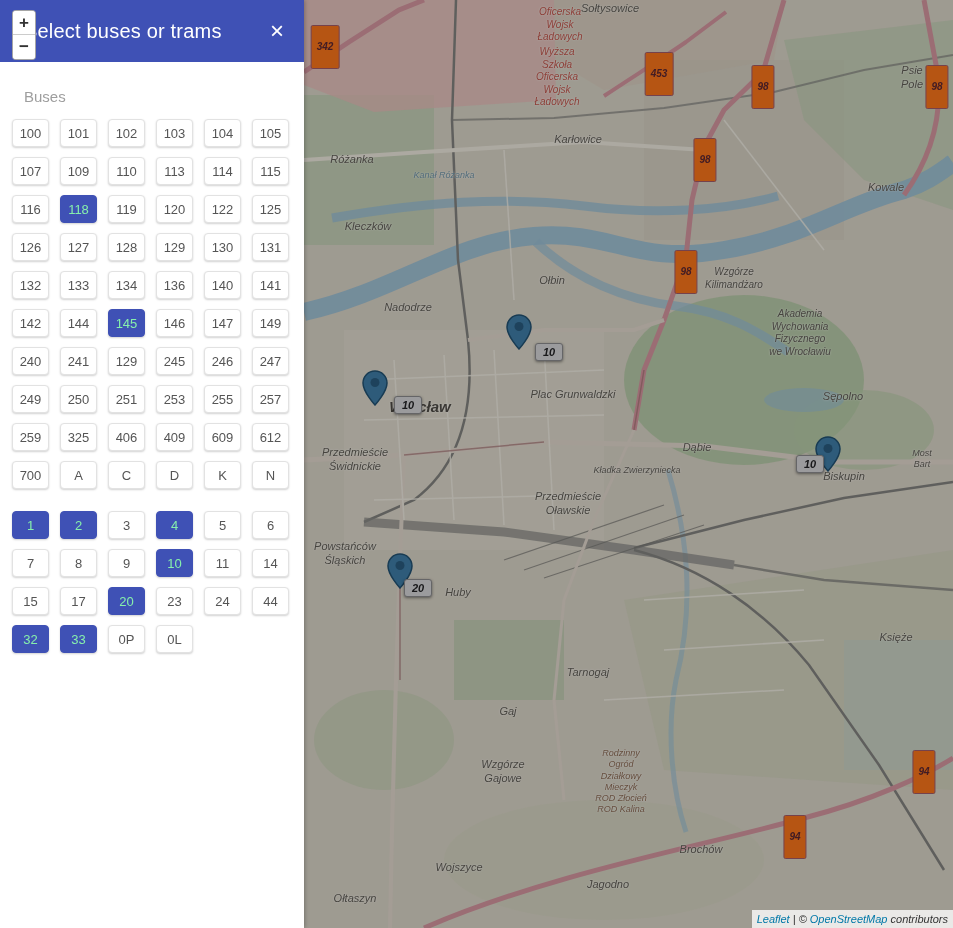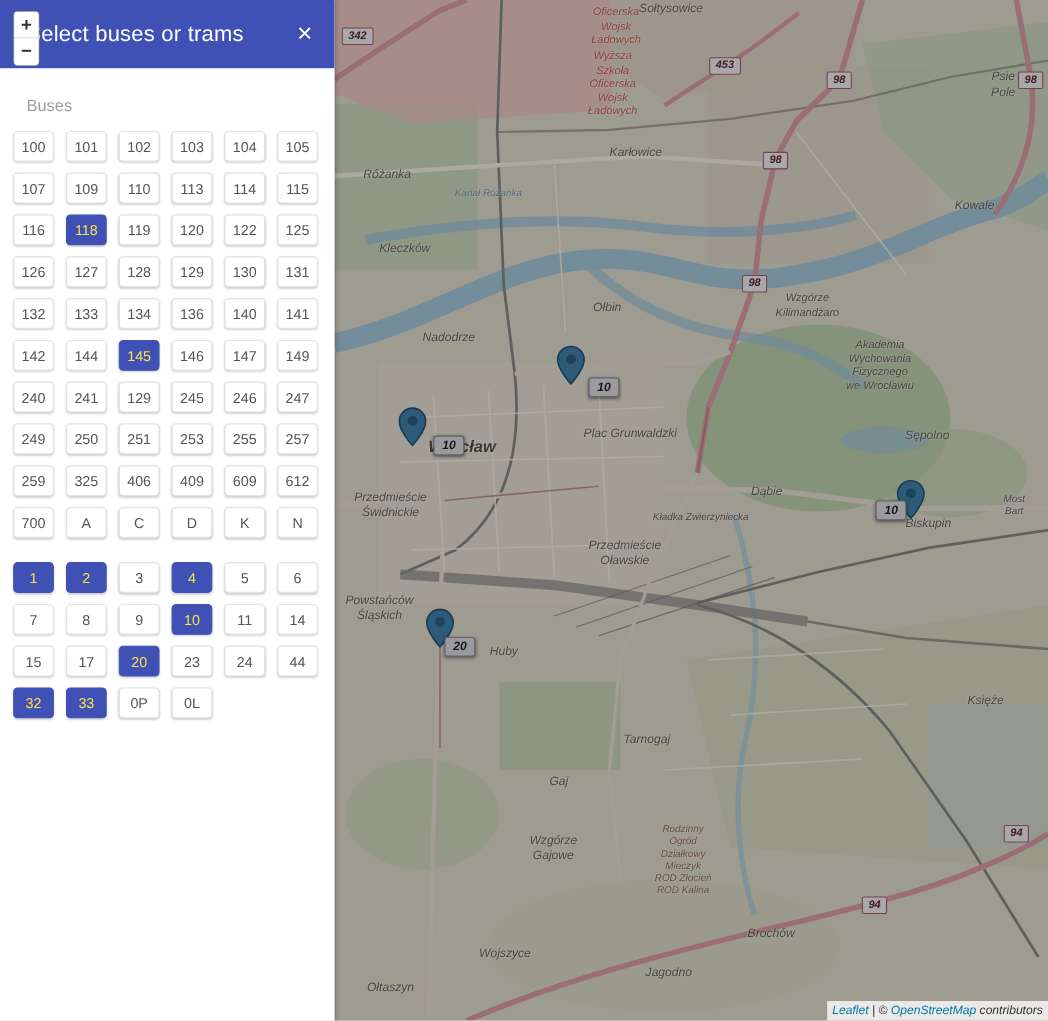--- a/index.html
+++ b/index.html
@@ -15,22 +15,22 @@
   .map{position:absolute;left:304px;top:0;width:649px;height:928px;overflow:hidden;background:var(--map-base);cursor:grab;font-style:italic;}
   .map-bg{position:absolute;left:0;top:0;z-index:0;}
   .map-labels,.map-shields,.map-markers{position:absolute;left:0;top:0;width:100%;height:100%;z-index:2;pointer-events:none;}
   .place-label{
     position:absolute;transform:translateX(-50%);
     font-size:11px;color:#5f5c52;white-space:pre-line;text-align:center;line-height:1.25;
     text-shadow:0 0 2px rgba(255,255,255,.8);
   }
   .road-shield{
     position:absolute;transform:translateX(-50%);
-    background:#e5e5e5;border:1px solid #a05a64;color:#5a262e;
-    font-size:10px;font-weight:bold;border-radius:2px;padding:1px 5px;line-height:1.2;
+    background:#f97316;border:1px solid #a05a64;color:#5a262e;
+    font-size:10px;font-weight:bold;border-radius:2px;padding:15px 5px;line-height:1.2;
   }
   .marker-pin{position:absolute;width:26px;height:36px;pointer-events:auto;cursor:pointer;}
   .vehicle-plate{
     position:absolute;background:#d4d4d4;border:1px solid #8a8a8a;border-radius:3px;
     padding:2px 7px;font-size:11px;font-weight:bold;color:#222;
     box-shadow:0 1px 3px rgba(0,0,0,.45);pointer-events:auto;cursor:pointer;
   }
   .map-dim{position:absolute;left:0;top:0;width:100%;height:100%;background:rgba(5,5,10,.27);z-index:3;pointer-events:none;}
   .attribution{
     position:absolute;right:0;bottom:0;z-index:4;background:rgba(255,255,255,.78);
@@ -47,21 +47,21 @@
   .section-label{color:#9e9e9e;font-size:15px;margin:0 0 14px 24px;}
   .grid{
     display:grid;grid-template-columns:repeat(6,37px);
     column-gap:11px;row-gap:10px;padding:0 12px;margin-bottom:22px;
   }
   .line-btn{
     width:37px;height:28px;background:#fff;border:1px solid #e2e2e2;border-radius:4px;
     font-family:"Liberation Sans",sans-serif;font-size:13px;color:#555;
     box-shadow:0 1px 2px rgba(0,0,0,.18);cursor:pointer;display:flex;align-items:center;justify-content:center;
   }
-  .line-btn.selected{background:var(--accent);color:#fde047;border-color:var(--accent);}
+  .line-btn.selected{background:var(--accent);color:#86efac;border-color:var(--accent);}
 
   
   .zoom-control{
     position:absolute;left:12px;top:10px;z-index:10;width:24px;
     border:1px solid rgba(0,0,0,.35);border-radius:4px;overflow:hidden;background:#fff;
   }
   .zoom-control a{
     display:block;width:100%;height:24px;text-align:center;line-height:23px;
     font-size:17px;font-weight:bold;color:#333;cursor:pointer;text-decoration:none;background:#fff;
   }

